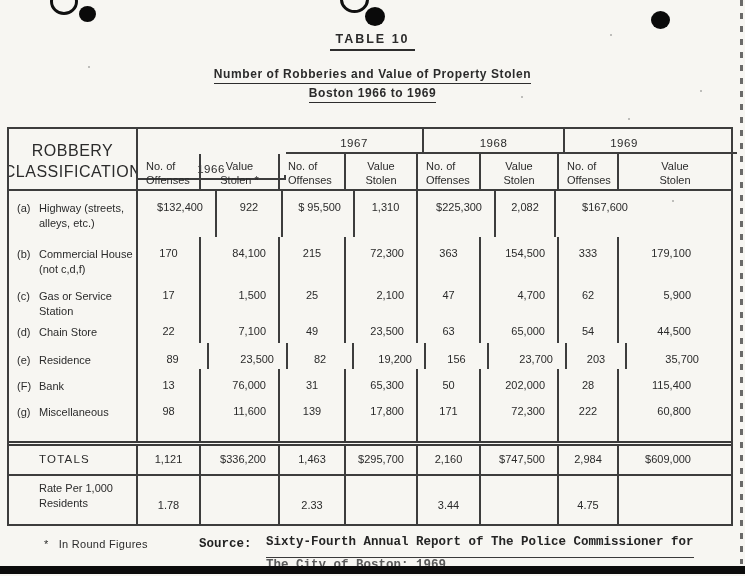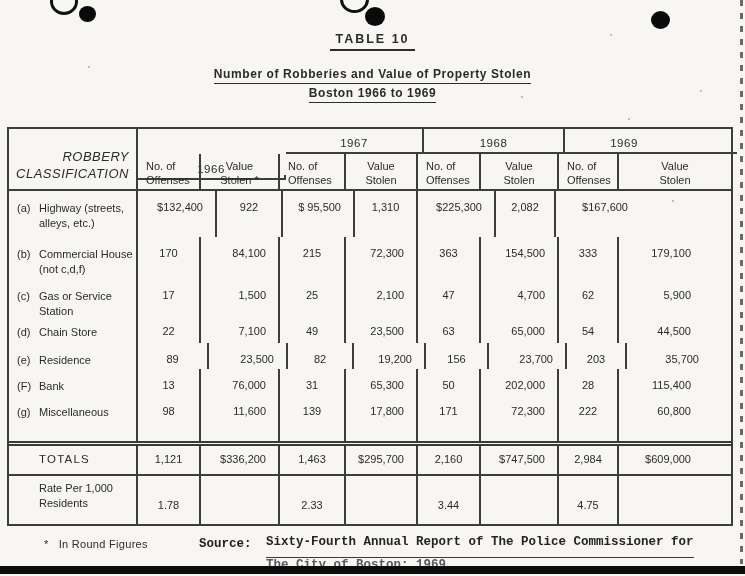--- a/index.html
+++ b/index.html
@@ -23,22 +23,22 @@
   .subt{position:absolute;left:0;top:65px;width:745px;text-align:center;line-height:15px;}
   .subt .u{display:inline-block;font-size:12px;font-weight:bold;letter-spacing:.6px;
     border-bottom:1.5px solid #2d2d2d;padding-bottom:1px;}
   
   .tbl{position:absolute;left:7px;top:127px;width:726px;box-sizing:border-box;
     border:2px solid #3d3d3d;background:transparent;}
   .tbl *{box-sizing:border-box;}
   .cell{border-right:2px solid #3d3d3d;overflow:hidden;flex:none;}
   .hdr{display:flex;border-bottom:2px solid #3d3d3d;height:62px;}
   .class-head{width:129px;display:flex;flex-direction:column;justify-content:flex-end;
-    align-items:center;text-align:right;padding-bottom:6px;white-space:pre-line;
-    font-size:13px;letter-spacing:.5px;line-height:1.3;font-style:italic;}
+    align-items:center;text-align:center;padding-bottom:6px;white-space:pre-line;
+    font-size:16px;letter-spacing:.5px;line-height:1.3;}
   .hdr-right{flex:1;display:flex;flex-direction:column;}
   .years-row{display:flex;height:25px;}
   .ycell{border-right:2px solid #3d3d3d;border-bottom:2px solid #3d3d3d;
     display:flex;align-items:flex-end;justify-content:center;
     font-size:11.5px;letter-spacing:.5px;padding-bottom:3px;flex:none;}
   .years-row .ycell:last-child{border-right:none;padding-right:54px;}
   .colheads{display:flex;flex:1;}
   .hcell{border-right:2px solid #3d3d3d;font-size:11px;white-space:pre-line;
     padding-top:5px;line-height:1.3;flex:none;}
   .colheads .hcell:last-child{border-right:none;}

